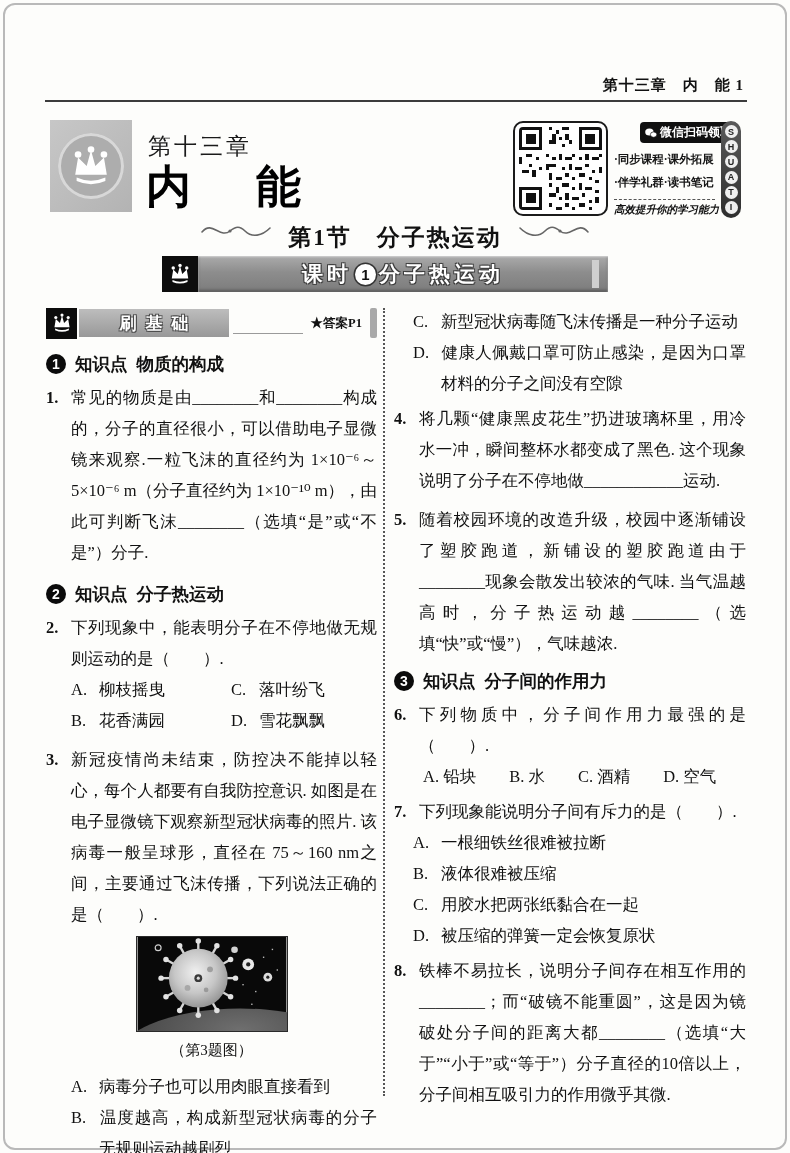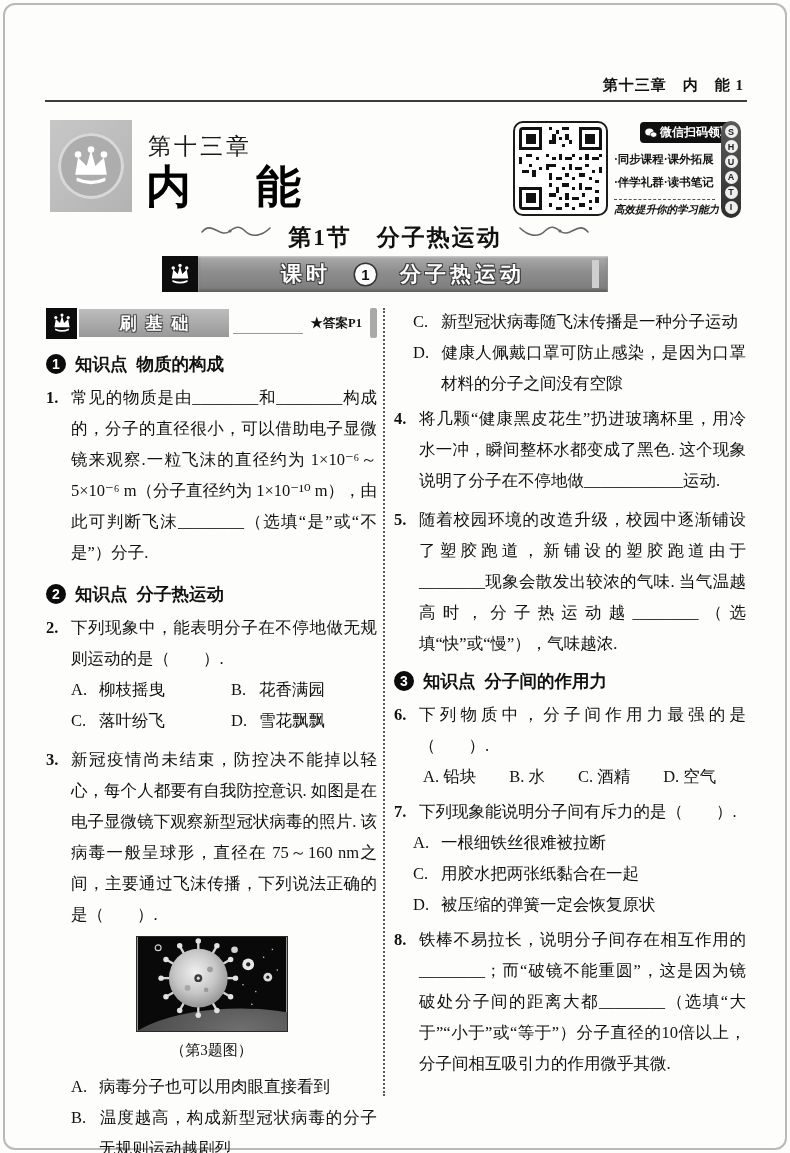--- a/index.html
+++ b/index.html
@@ -35,21 +35,21 @@
 
   
   .section-title-row { position:absolute; top:222px; left:0; width:790px; display:flex; align-items:flex-start; justify-content:center; gap:16px; }
   .section-title { font-weight:bold; font-size:23px; letter-spacing:2px; }
   .flourish { color:#666; }
   .flourish.flip { transform:scaleX(-1); }
 
   
   .lesson-banner { position:absolute; left:162px; top:256px; width:446px; height:36px; display:flex; }
   .lb-crown { width:36px; height:36px; background:#0d0d0d; display:flex; align-items:center; justify-content:center; flex:none; }
-  .lb-bar { flex:1; background:linear-gradient(#ababab,#8d8d8d 45%,#7c7c7c); box-shadow:inset 0 1px 2px #d4d4d4, inset 0 -2px 3px #585858; display:flex; align-items:center; justify-content:center; gap:24px; position:relative; }
+  .lb-bar { flex:1; background:linear-gradient(#ababab,#8d8d8d 45%,#7c7c7c); box-shadow:inset 0 1px 2px #d4d4d4, inset 0 -2px 3px #585858; display:flex; align-items:center; justify-content:center; gap:3px; position:relative; }
   .lb-text { color:#fff; font:bold 21px "Liberation Sans",sans-serif; letter-spacing:4px; text-shadow:-1px -1px 0 #3d3d3d,1px -1px 0 #3d3d3d,-1px 1px 0 #3d3d3d,1px 1px 0 #3d3d3d; }
   .lb-num { width:21px; height:21px; border-radius:50%; background:#fff; color:#111; font:bold 15px "Liberation Sans",sans-serif; display:inline-flex; align-items:center; justify-content:center; box-shadow:0 0 0 1.5px #333; }
   .lb-notch { position:absolute; right:9px; top:4px; width:7px; height:28px; background:#cfcfcf; }
 
   
   .col-divider { position:absolute; left:383px; top:308px; height:788px; border-left:2px dotted #555; }
   .col-left  { position:absolute; left:46px;  top:306px; width:331px; }
   .col-right { position:absolute; left:394px; top:300px; width:352px; }
 
   
@@ -201,22 +201,22 @@
     <span>知识点</span>
     <span>分子热运动</span>
   </div>
 
   <div class="q mt6">
     <span class="q-num">2.</span>
     <span>下列现象中，能表明分子在不停地做无规则运动的是（　　）.</span>
   </div>
   <div class="opts-grid">
     <div><span class="letter">A.</span><span>柳枝摇曳</span></div>
+    <div><span class="letter">C.</span><span>落叶纷飞</span></div>
     <div><span class="letter">B.</span><span>花香满园</span></div>
-    <div><span class="letter">C.</span><span>落叶纷飞</span></div>
     <div><span class="letter">D.</span><span>雪花飘飘</span></div>
   </div>
 
   <div class="q mt8">
     <span class="q-num">3.</span>
     <span>新冠疫情尚未结束，防控决不能掉以轻心，每个人都要有自我防控意识. 如图是在电子显微镜下观察新型冠状病毒的照片. 该病毒一般呈球形，直径在 75～160 nm之间，主要通过飞沫传播，下列说法正确的是（　　）.</span>
   </div>
 
   <div class="fig">
     <svg class="fig-frame" width="152" height="96" viewBox="0 0 152 96">
@@ -315,20 +315,21 @@
     <span class="q-num">6.</span>
     <span>下列物质中，分子间作用力最强的是（　　）.</span>
   </div>
   <div class="opts-line">A. 铅块　　B. 水　　C. 酒精　　D. 空气</div>
 
   <div class="q mt4">
     <span class="q-num">7.</span>
     <span>下列现象能说明分子间有斥力的是（　　）.</span>
   </div>
   <div class="opt"><span class="letter">A.</span><span>一根细铁丝很难被拉断</span></div>
+  <div class="opt"><span class="letter">B.</span><span>液体很难被压缩</span></div>
   <div class="opt"><span class="letter">C.</span><span>用胶水把两张纸黏合在一起</span></div>
   <div class="opt"><span class="letter">D.</span><span>被压缩的弹簧一定会恢复原状</span></div>
 
   <div class="q mt4">
     <span class="q-num">8.</span>
     <span>铁棒不易拉长，说明分子间存在相互作用的________；而“破镜不能重圆”，这是因为镜破处分子间的距离大都________（选填“大于”“小于”或“等于”）分子直径的10倍以上，分子间相互吸引力的作用微乎其微.</span>
   </div>
 
 </div>
 

